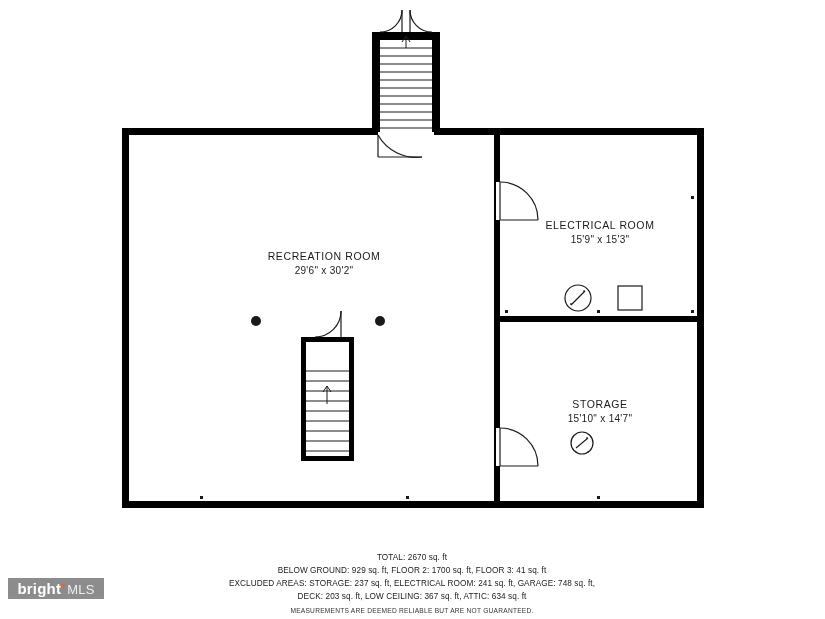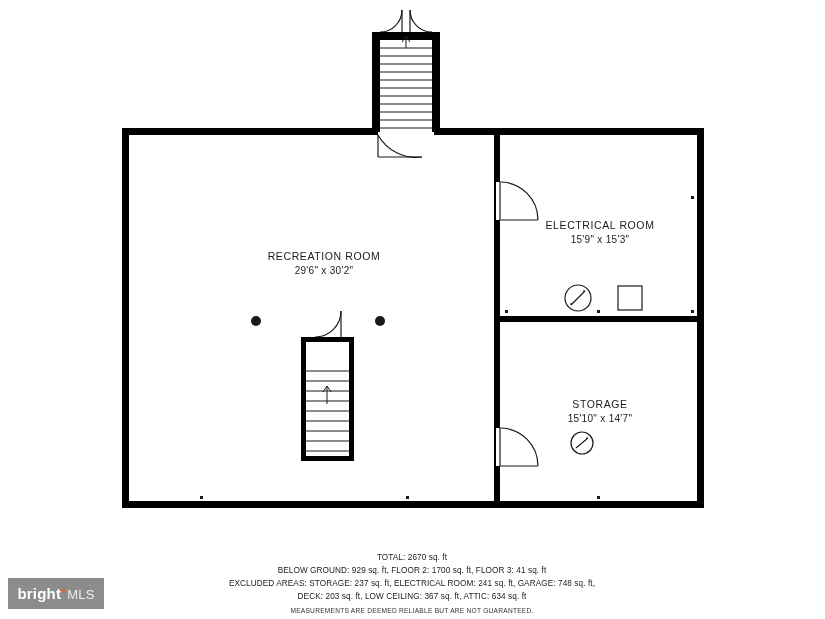--- a/index.html
+++ b/index.html
@@ -41,21 +41,21 @@
   .legend-note {
     font-size: 6.6px;
     letter-spacing: 0.25px;
     fill: #333333;
   }
   .watermark {
     position: absolute;
     left: 8px;
     top: 578px;
     width: 96px;
-    height: 31px;
+    height: 21px;
     background: #8c8c8c;
     display: flex;
     align-items: center;
     justify-content: center;
   }
   .watermark-text {
     font-family: "Liberation Sans", sans-serif;
     font-size: 15px;
     color: #ffffff;
     letter-spacing: 0.2px;

